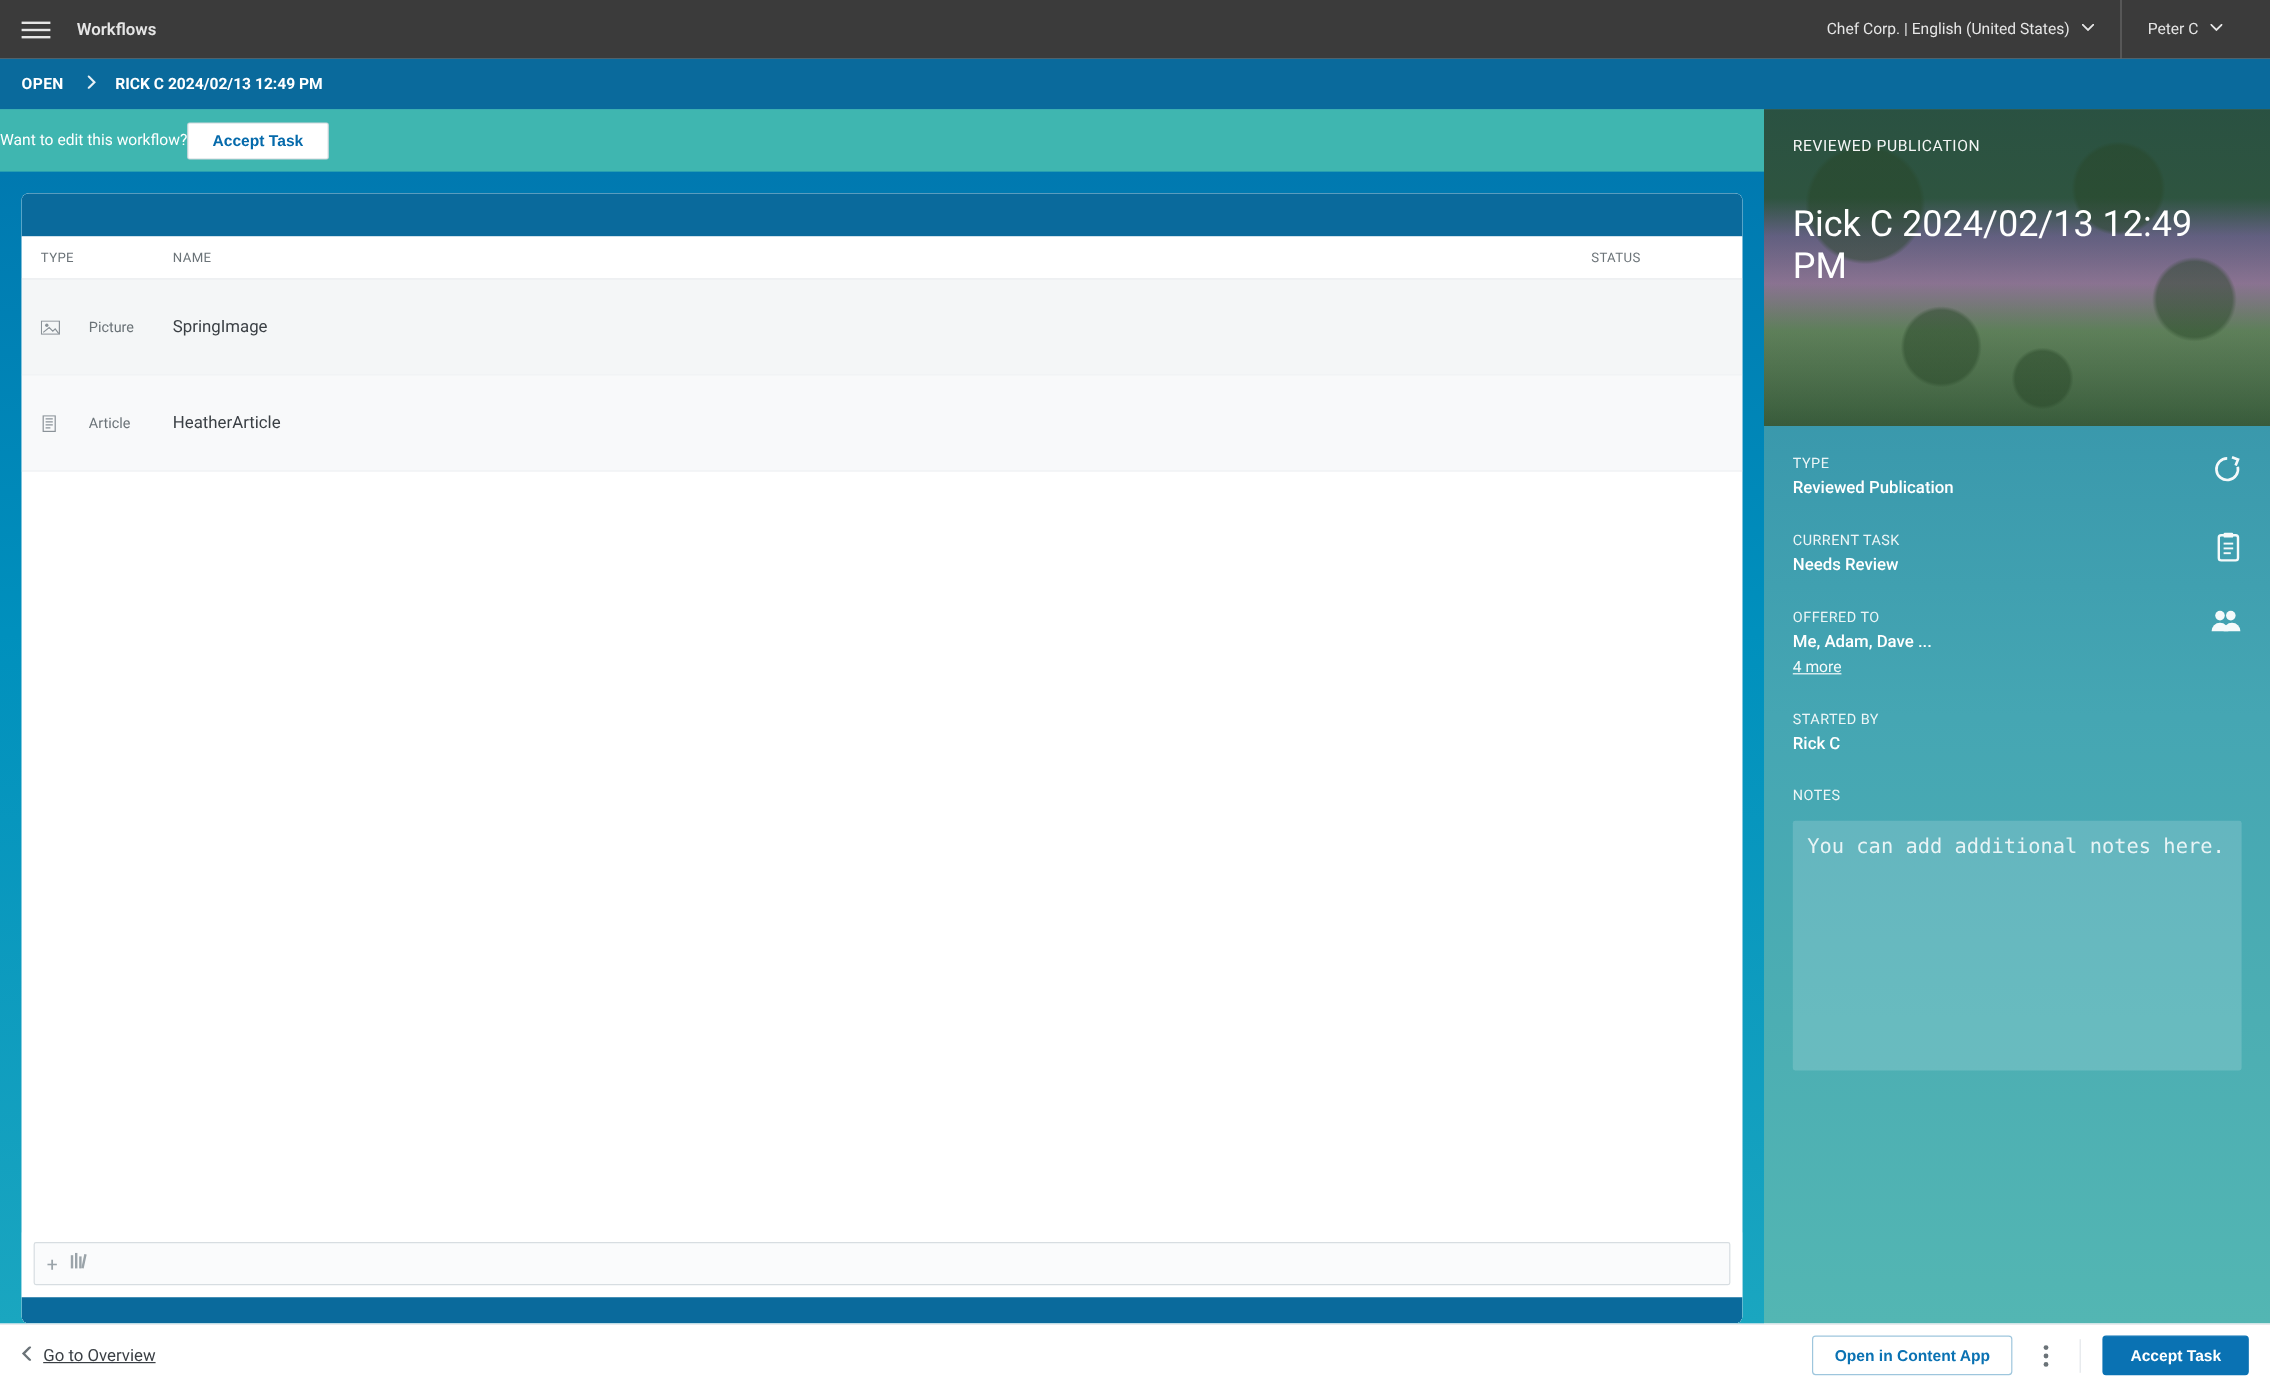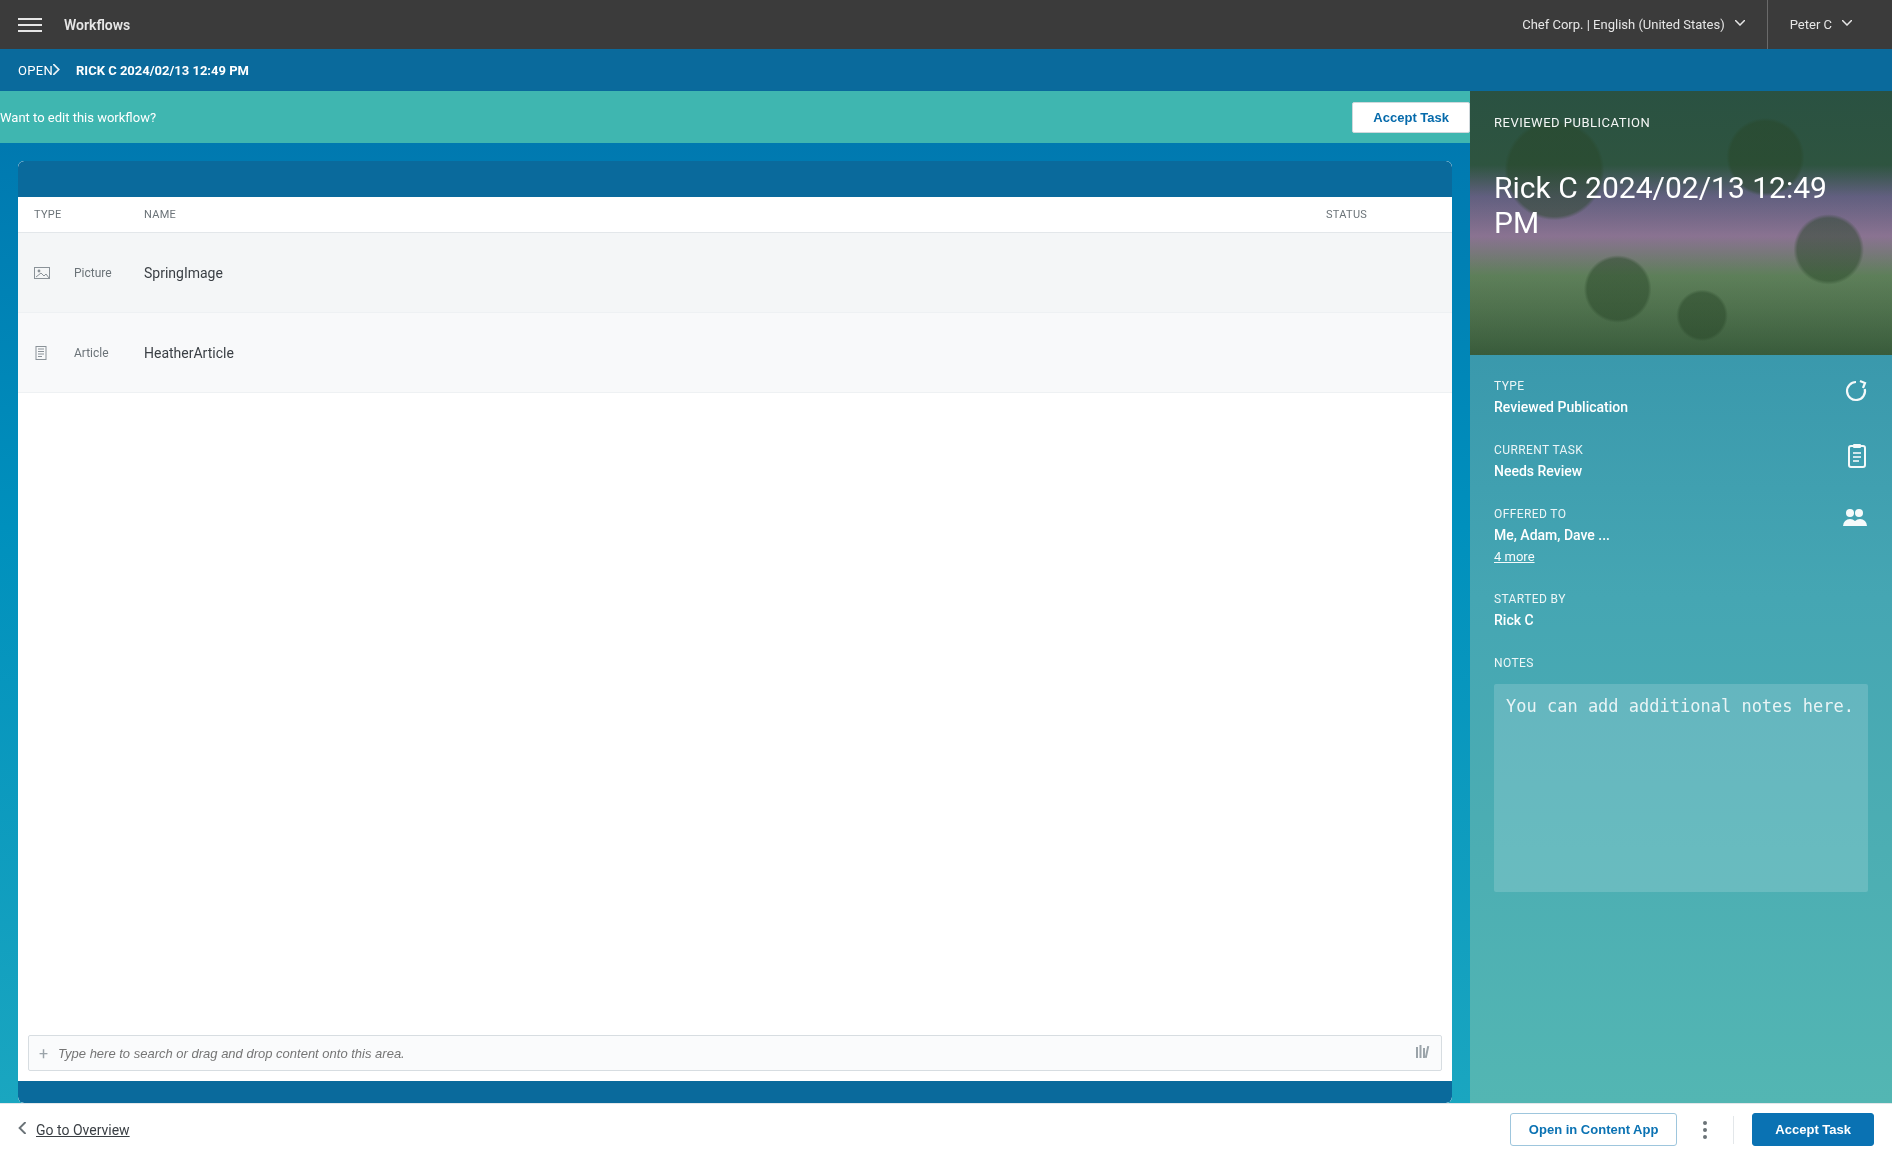--- a/index.html
+++ b/index.html
@@ -37,30 +37,29 @@
   .chev-down svg { display:block; }
 
   
   .subheader {
     height: 42px;
     background: #0a6a9c;
     display:flex; align-items:center;
     color:#fff; padding:0 18px;
     font-size:13px; font-weight:600;
   }
-  .crumb-open { font-weight:400; letter-spacing:0.3px; margin-right:0; }
+  .crumb-open { font-weight:700; letter-spacing:0.3px; margin-right:20px; }
   .crumb-sep { margin-right:16px; opacity:0.9; }
   .crumb-title { font-weight:700; }
 
   
   .banner {
     height: 52px;
     background: #3fb6b0;
-    display:flex; align-items:center; justify-content:space-between;
-    gap:24px;
+    display:flex; align-items:center; justify-content:flex-start;
     position:relative;
     width: 1470px;
   }
   .banner-text { color:#fff; font-size:13px; }
   .banner-btn {
     background:#fff; color:#056aab; border:1px solid #cfd8dc;
     padding:7px 20px; border-radius:2px; font-weight:600; cursor:pointer;
     font-size:13px;
   }
 
@@ -298,21 +297,20 @@
                   </span>
                   <span>Article</span>
                 </div>
                 <div class="name-cell">HeatherArticle</div>
                 <div class="status-cell"></div>
               </div>
             </div>
             <div class="card-bottom">
               <div class="search-row">
                 <span class="plus-icon">+</span>
-                <input class="search-input" type="text" placeholder="Type here to search or drag and drop content onto this area." style="">
                 <span class="lib-icon">
                   <svg width="16" height="14" viewBox="0 0 16 14">
                       <rect x="1" y="2" width="2" height="11" fill="#9aa3a9"></rect>
                       <rect x="4.5" y="0" width="2" height="13" fill="#9aa3a9"></rect>
                       <rect x="8" y="3" width="2" height="10" fill="#9aa3a9"></rect>
                       <rect x="11" y="1" width="2" height="12" transform="rotate(12 12 7)" fill="#9aa3a9"></rect>
                     </svg>
                 </span>
               </div>
             </div>

